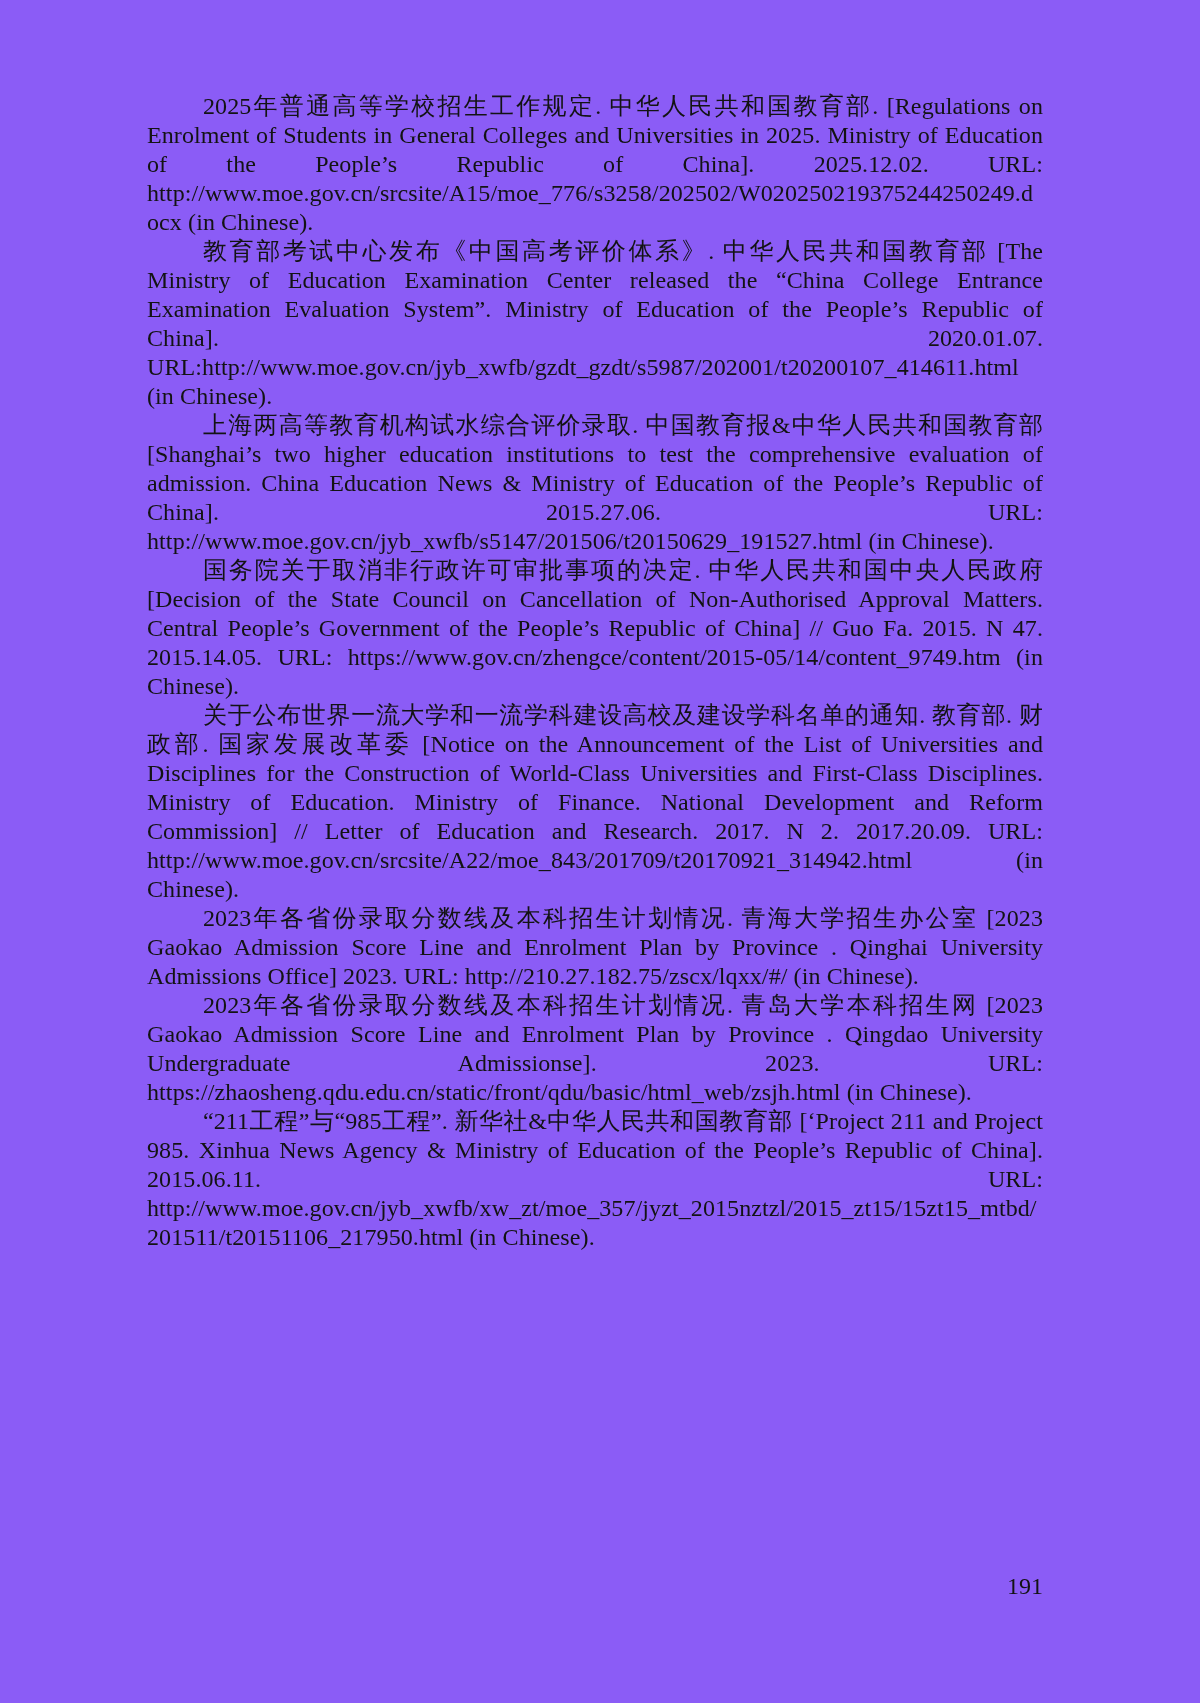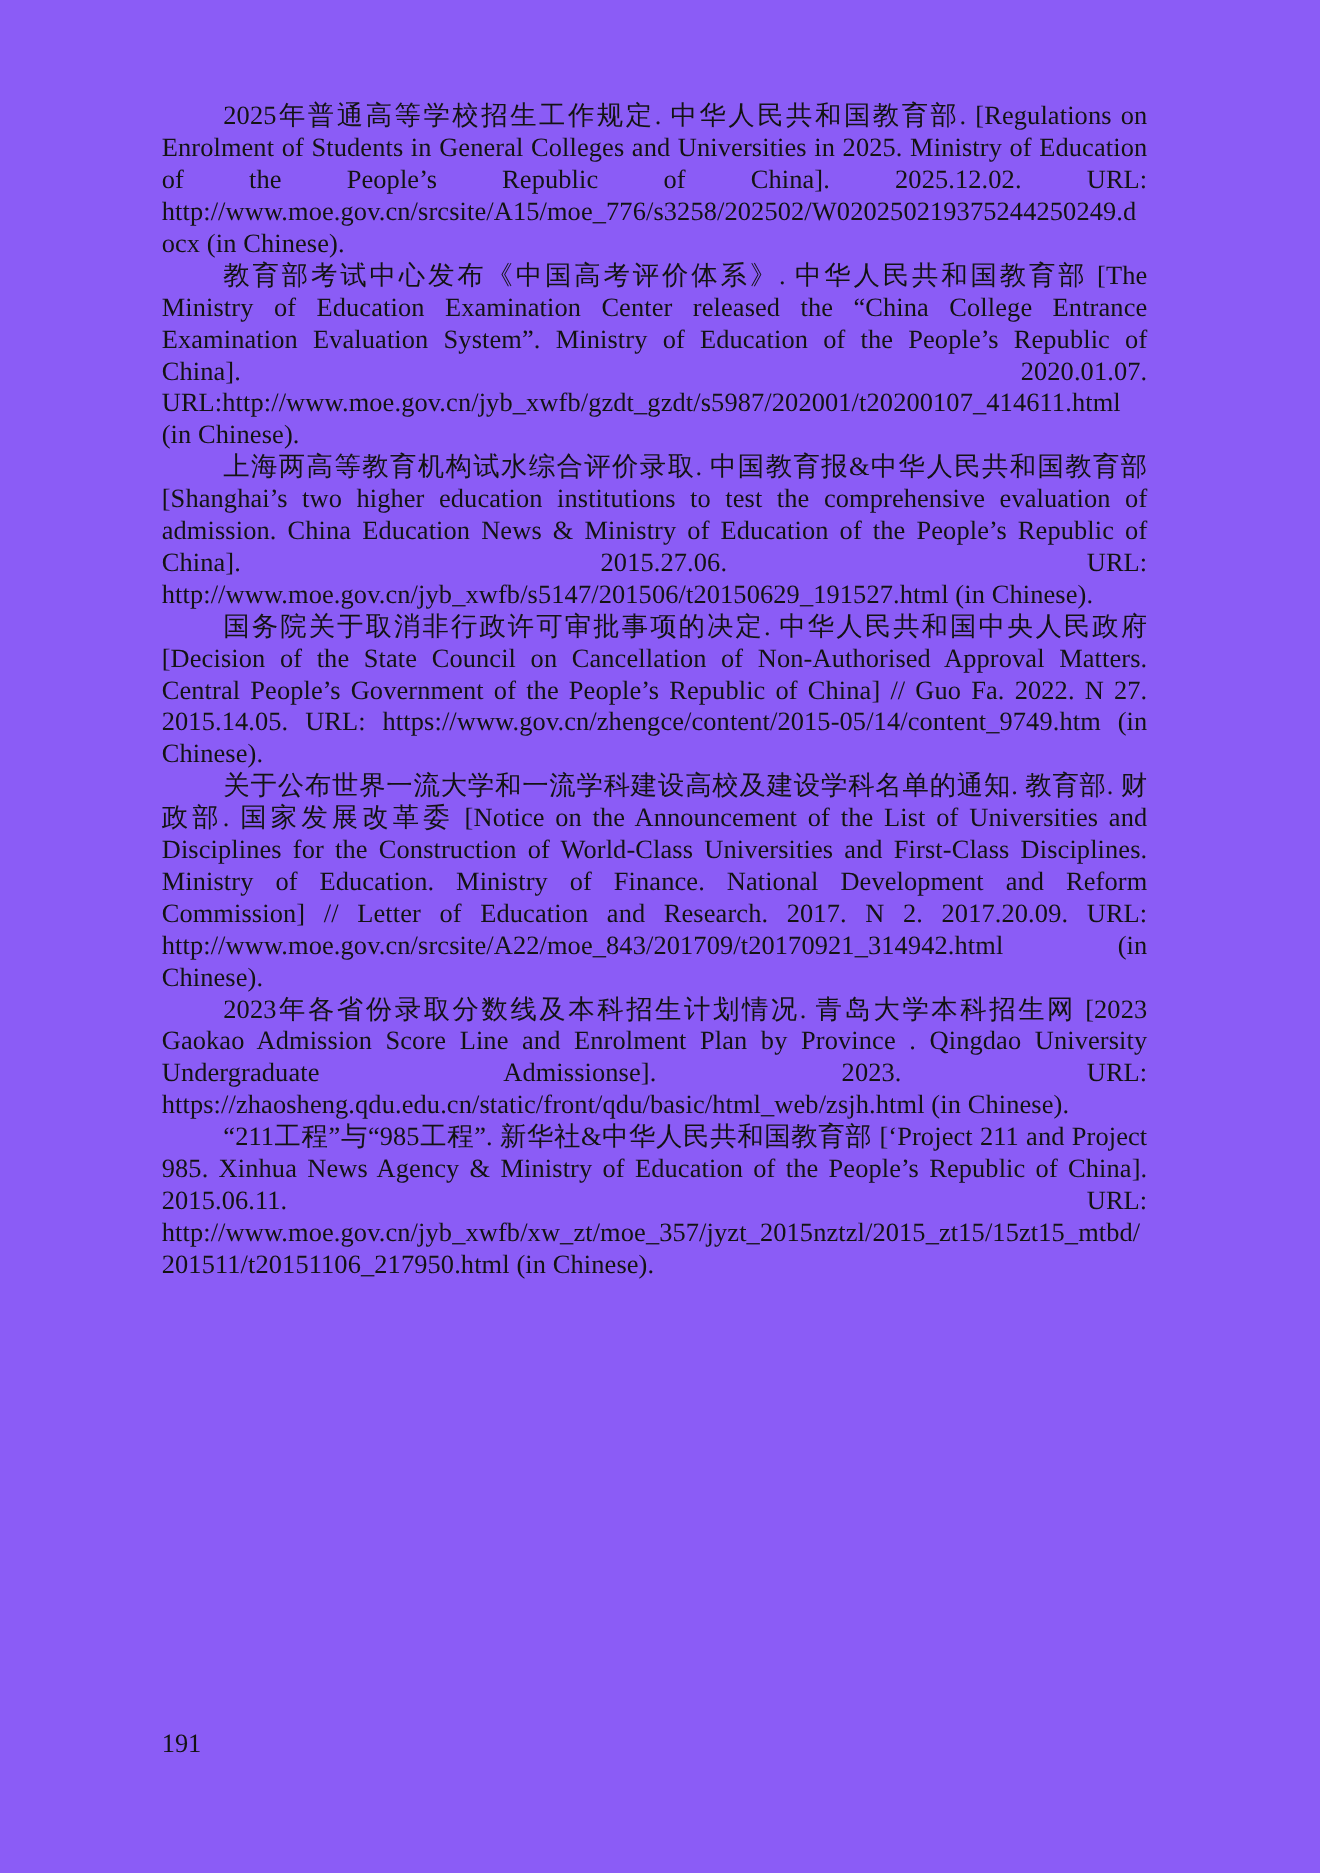--- a/index.html
+++ b/index.html
@@ -36,31 +36,33 @@
     font-size: 24px;
     line-height: 29px;
     overflow-wrap: break-word;
     letter-spacing: 0.1px;
   }
   .page-number {
     position: absolute;
     left: 147px;
     top: 1572px;
     width: 896px;
+    text-align: right;
     font-size: 24px;
     line-height: 29px;
   }
 </style>
 </head>
 <body>
 
 <div class="page">
   <div class="content">
     <p class="ref">2025年普通高等学校招生工作规定. 中华人民共和国教育部. [Regulations on Enrolment of Students in General Colleges and Universities in 2025. Ministry of Education of the People’s Republic of China]. 2025.12.02. URL: http://www.moe.gov.cn/srcsite/A15/moe_776/s3258/202502/W020250219375244250249.docx (in Chinese).</p>
     <p class="ref">教育部考试中心发布《中国高考评价体系》. 中华人民共和国教育部 [The Ministry of Education Examination Center released the “China College Entrance Examination Evaluation System”. Ministry of Education of the People’s Republic of China]. 2020.01.07. URL:http://www.moe.gov.cn/jyb_xwfb/gzdt_gzdt/s5987/202001/t20200107_414611.html (in Chinese).</p>
     <p class="ref">上海两高等教育机构试水综合评价录取. 中国教育报&amp;中华人民共和国教育部 [Shanghai’s two higher education institutions to test the comprehensive evaluation of admission. China Education News &amp; Ministry of Education of the People’s Republic of China]. 2015.27.06. URL: http://www.moe.gov.cn/jyb_xwfb/s5147/201506/t20150629_191527.html (in Chinese).</p>
-    <p class="ref">国务院关于取消非行政许可审批事项的决定. 中华人民共和国中央人民政府 [Decision of the State Council on Cancellation of Non-Authorised Approval Matters. Central People’s Government of the People’s Republic of China] // Guo Fa. 2022. N 27. 2015.14.05. URL: https://www.gov.cn/zhengce/content/2015-05/14/content_9749.htm (in Chinese).</p>
+    <p class="ref">国务院关于取消非行政许可审批事项的决定. 中华人民共和国中央人民政府 [Decision of the State Council on Cancellation of Non-Authorised Approval Matters. Central People’s Government of the People’s Republic of China] // Guo Fa. 2015. N 47. 2015.14.05. URL: https://www.gov.cn/zhengce/content/2015-05/14/content_9749.htm (in Chinese).</p>
     <p class="ref">关于公布世界一流大学和一流学科建设高校及建设学科名单的通知. 教育部. 财政部. 国家发展改革委 [Notice on the Announcement of the List of Universities and Disciplines for the Construction of World-Class Universities and First-Class Disciplines. Ministry of Education. Ministry of Finance. National Development and Reform Commission] // Letter of Education and Research. 2017. N 2. 2017.20.09. URL: http://www.moe.gov.cn/srcsite/A22/moe_843/201709/t20170921_314942.html (in Chinese).</p>
+    <p class="ref">2023年各省份录取分数线及本科招生计划情况. 青海大学招生办公室 [2023 Gaokao Admission Score Line and Enrolment Plan by Province . Qinghai University Admissions Office] 2023. URL: http://210.27.182.75/zscx/lqxx/#/ (in Chinese).</p>
     <p class="ref">2023年各省份录取分数线及本科招生计划情况. 青岛大学本科招生网 [2023 Gaokao Admission Score Line and Enrolment Plan by Province . Qingdao University Undergraduate Admissionse]. 2023. URL: https://zhaosheng.qdu.edu.cn/static/front/qdu/basic/html_web/zsjh.html (in Chinese).</p>
     <p class="ref">“211工程”与“985工程”. 新华社&amp;中华人民共和国教育部 [‘Project 211 and Project 985. Xinhua News Agency &amp; Ministry of Education of the People’s Republic of China]. 2015.06.11. URL: http://www.moe.gov.cn/jyb_xwfb/xw_zt/moe_357/jyzt_2015nztzl/2015_zt15/15zt15_mtbd/201511/t20151106_217950.html (in Chinese).</p>
   </div>
   <div class="page-number">191</div>
 </div>
 
 </body></html>

